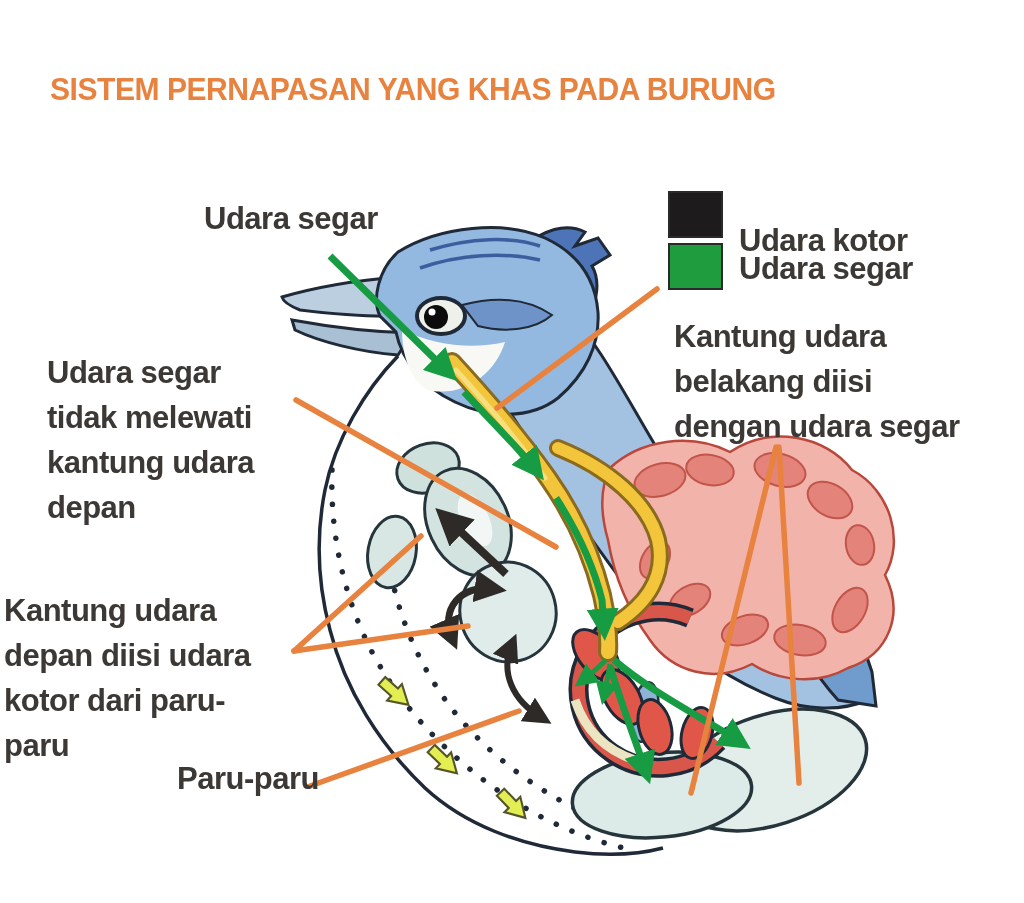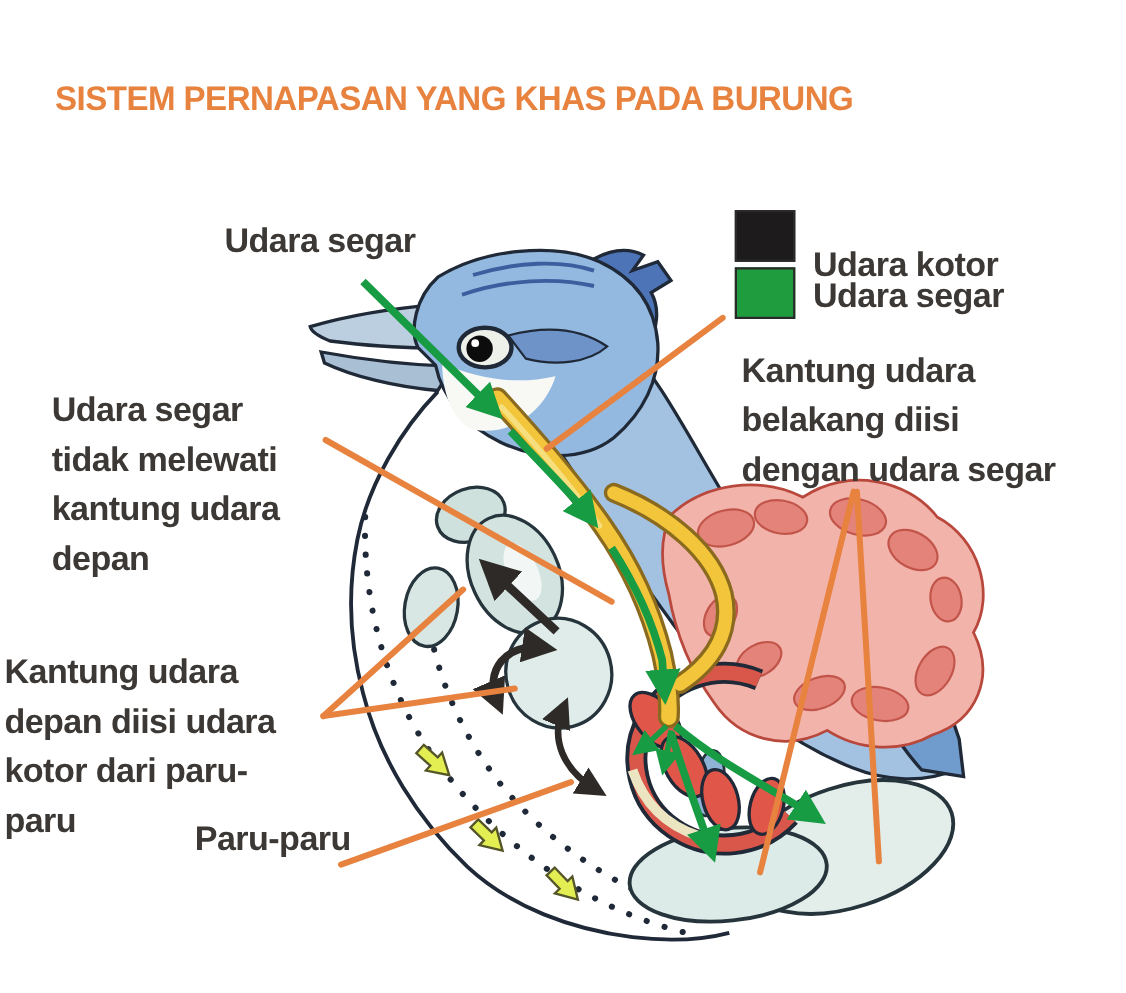--- a/index.html
+++ b/index.html
@@ -185,13 +185,13 @@
 <div class="label" style="left:47px;top:350px;">Udara segar
 tidak melewati
 kantung udara
 depan</div>
 
 <div class="label" style="left:4px;top:588px;">Kantung udara
 depan diisi udara
 kotor dari paru-
 paru</div>
 
-<div class="label" style="left:177px;top:740px;">Paru-paru</div>
+<div class="label" style="left:177px;top:756px;">Paru-paru</div>
 
 </body></html>

